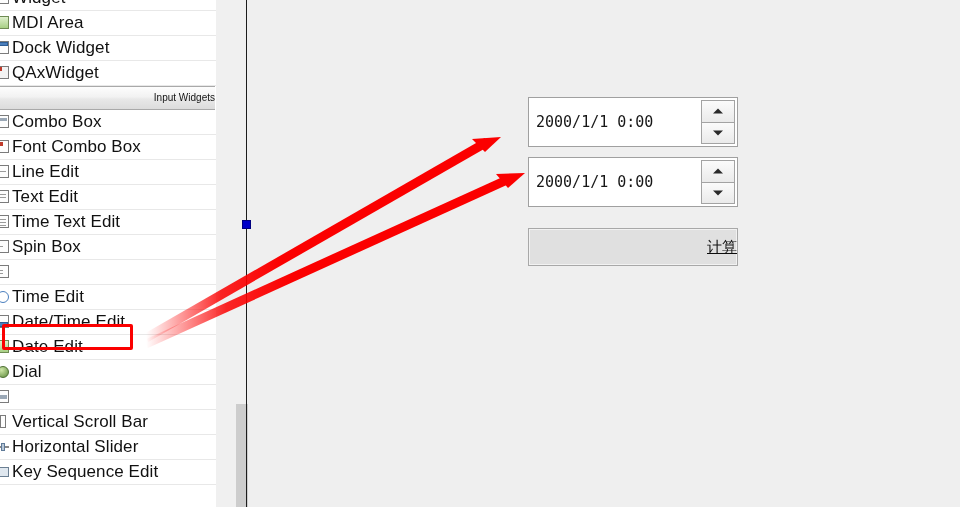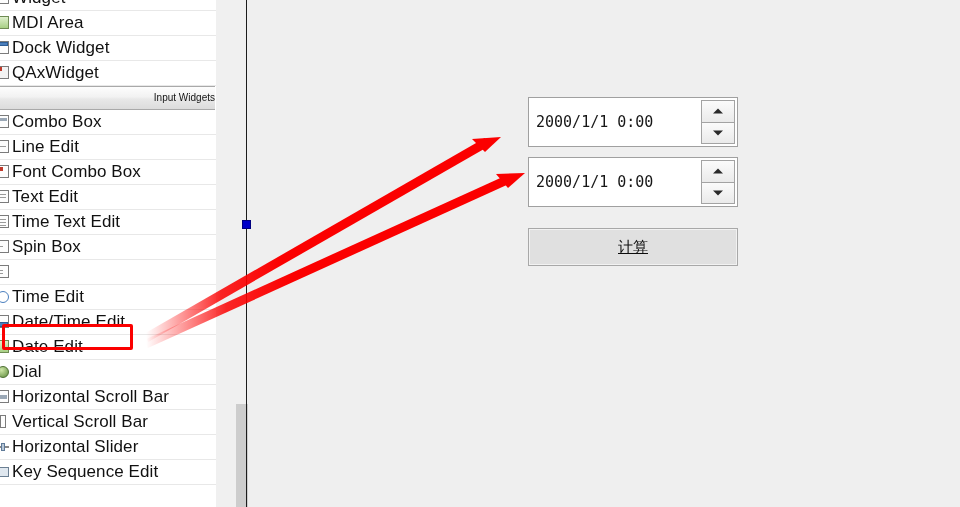--- a/index.html
+++ b/index.html
@@ -273,21 +273,21 @@
     left: 280px;
     top: 228px;
     width: 210px;
     height: 38px;
     box-sizing: border-box;
     background: #e0e0e0;
     border: 1px solid #a8a8a8;
     box-shadow: inset 0 0 0 1px #f2f2f2;
     display: flex;
     align-items: center;
-    justify-content: center;
+    justify-content: flex-end;
     font-size: 15px;
     color: #0d0d0d;
     font-family: "DejaVu Sans", "Liberation Sans", sans-serif;
     text-decoration: underline;
   }
 
   
   .arrows {
     position: absolute;
     left: 0; top: 0;
@@ -352,34 +352,34 @@
               <span class="ic-tab" style="top:4px;"></span>
             </span>
         </span>
         <span class="wb-label">Combo Box</span>
       </div>
 
       <div class="wb-item">
         <span class="wb-icon">
           <span class="ic">
               <span class="ic-box"></span>
+              <span class="ic-red" style="left:4px;top:3px;"></span>
+            </span>
+        </span>
+        <span class="wb-label">Font Combo Box</span>
+      </div>
+
+      <div class="wb-item">
+        <span class="wb-icon">
+          <span class="ic">
+              <span class="ic-box"></span>
               <span class="ic-line" style="top:7px;"></span>
             </span>
         </span>
         <span class="wb-label">Line Edit</span>
-      </div>
-
-      <div class="wb-item">
-        <span class="wb-icon">
-          <span class="ic">
-              <span class="ic-box"></span>
-              <span class="ic-red" style="left:4px;top:3px;"></span>
-            </span>
-        </span>
-        <span class="wb-label">Font Combo Box</span>
       </div>
 
       <div class="wb-item">
         <span class="wb-icon">
           <span class="ic">
               <span class="ic-box"></span>
               <span class="ic-line" style="top:5px;"></span>
               <span class="ic-line" style="top:8px;"></span>
             </span>
         </span>
@@ -455,21 +455,20 @@
         <span class="wb-label">Dial</span>
       </div>
 
       <div class="wb-item">
         <span class="wb-icon">
           <span class="ic">
               <span class="ic-box"></span>
               <span class="ic-tab" style="top:6px;height:4px;background:#9aa7b5;"></span>
             </span>
         </span>
-        <span class="wb-label">Horizontal Scroll Bar</span>
       </div>
 
       <div class="wb-item">
         <span class="wb-icon">
           <span class="ic">
               <span class="ic-box" style="left:5px;width:6px;"></span>
             </span>
         </span>
         <span class="wb-label">Vertical Scroll Bar</span>
       </div>

